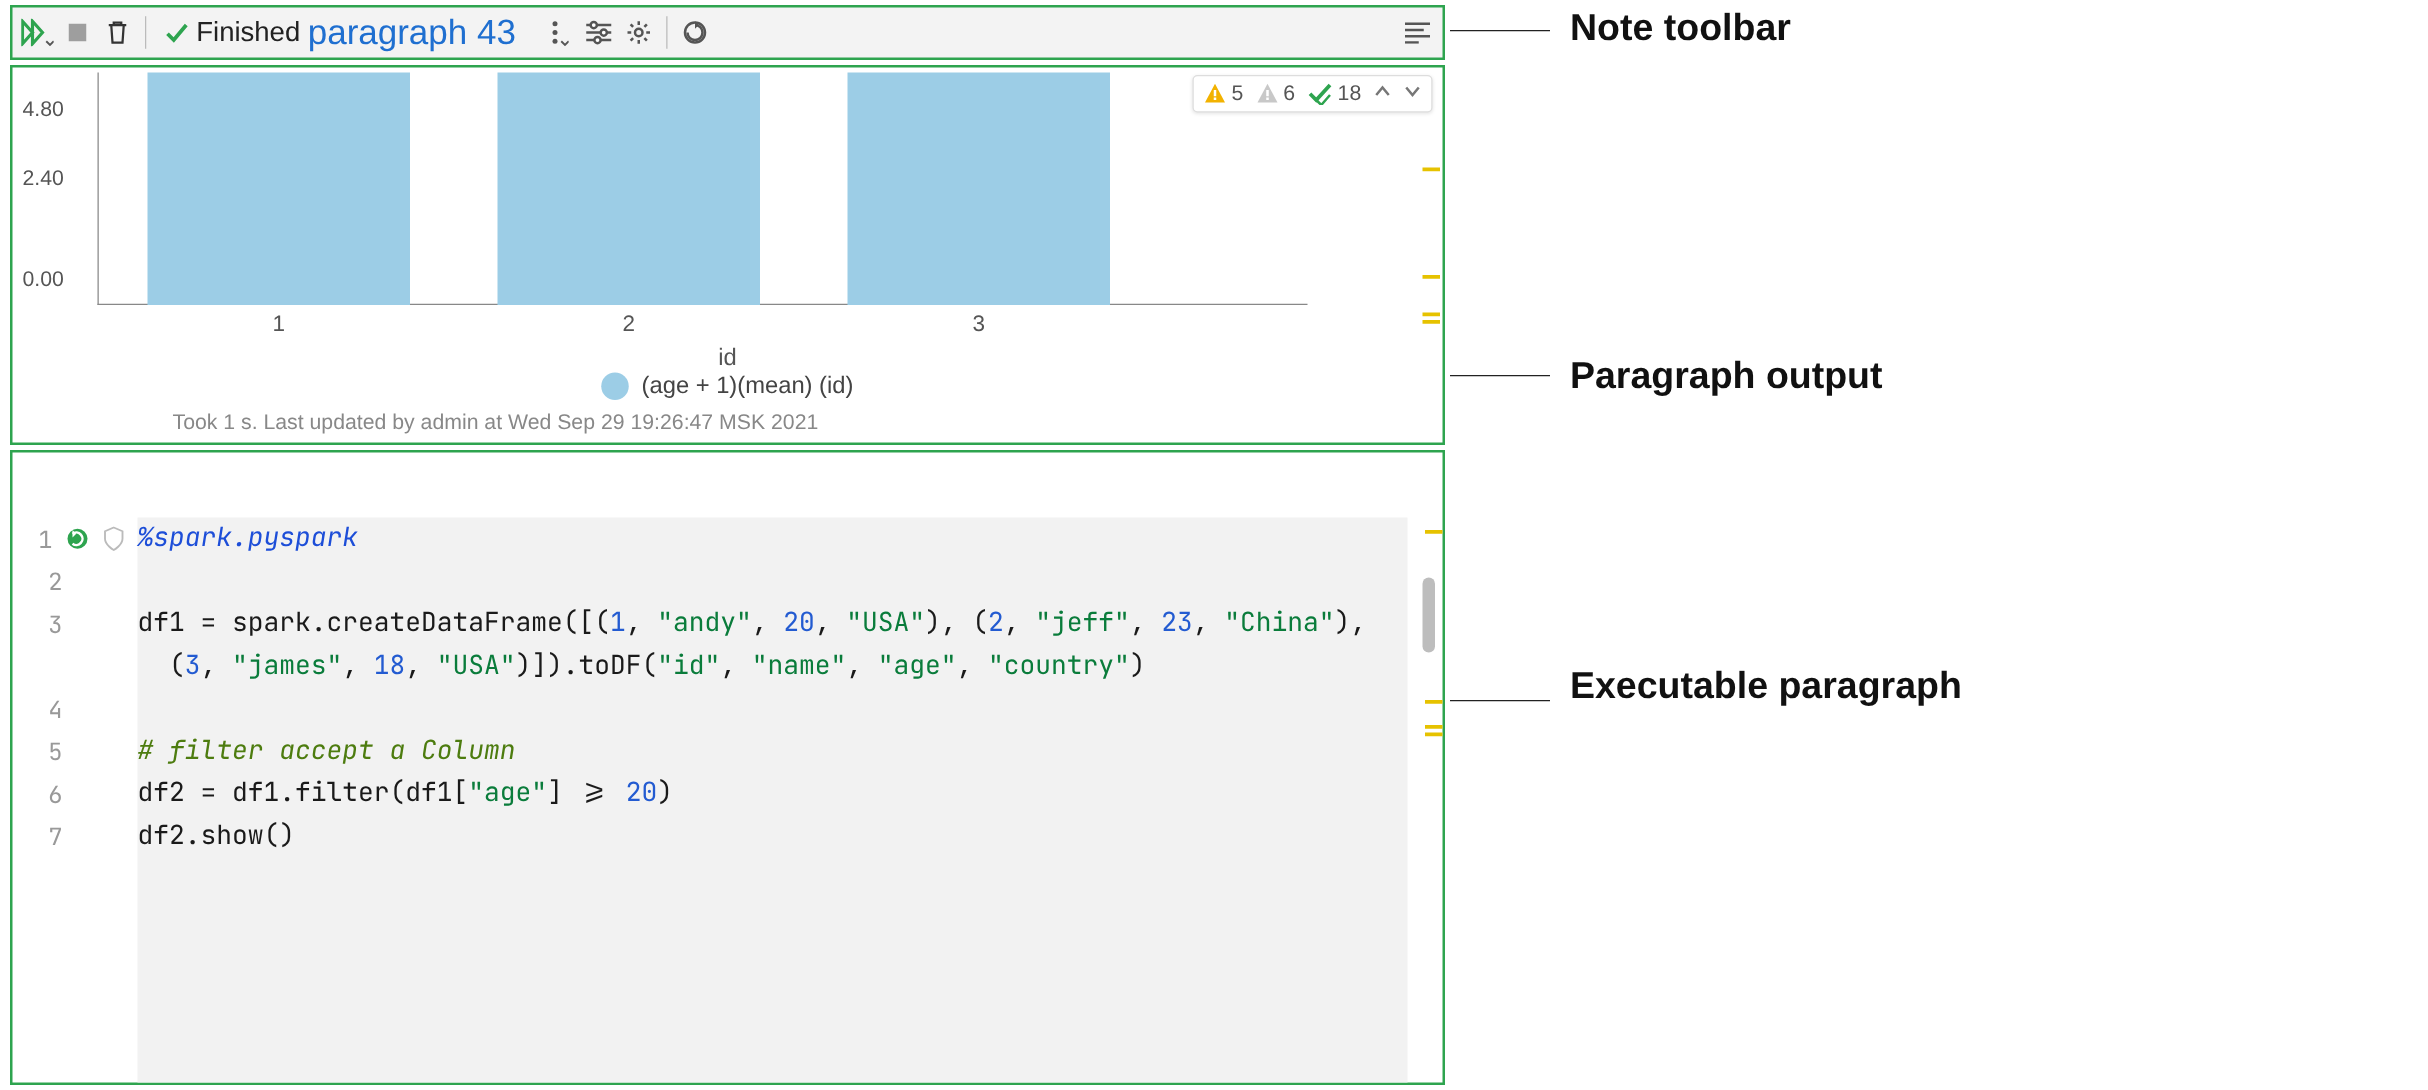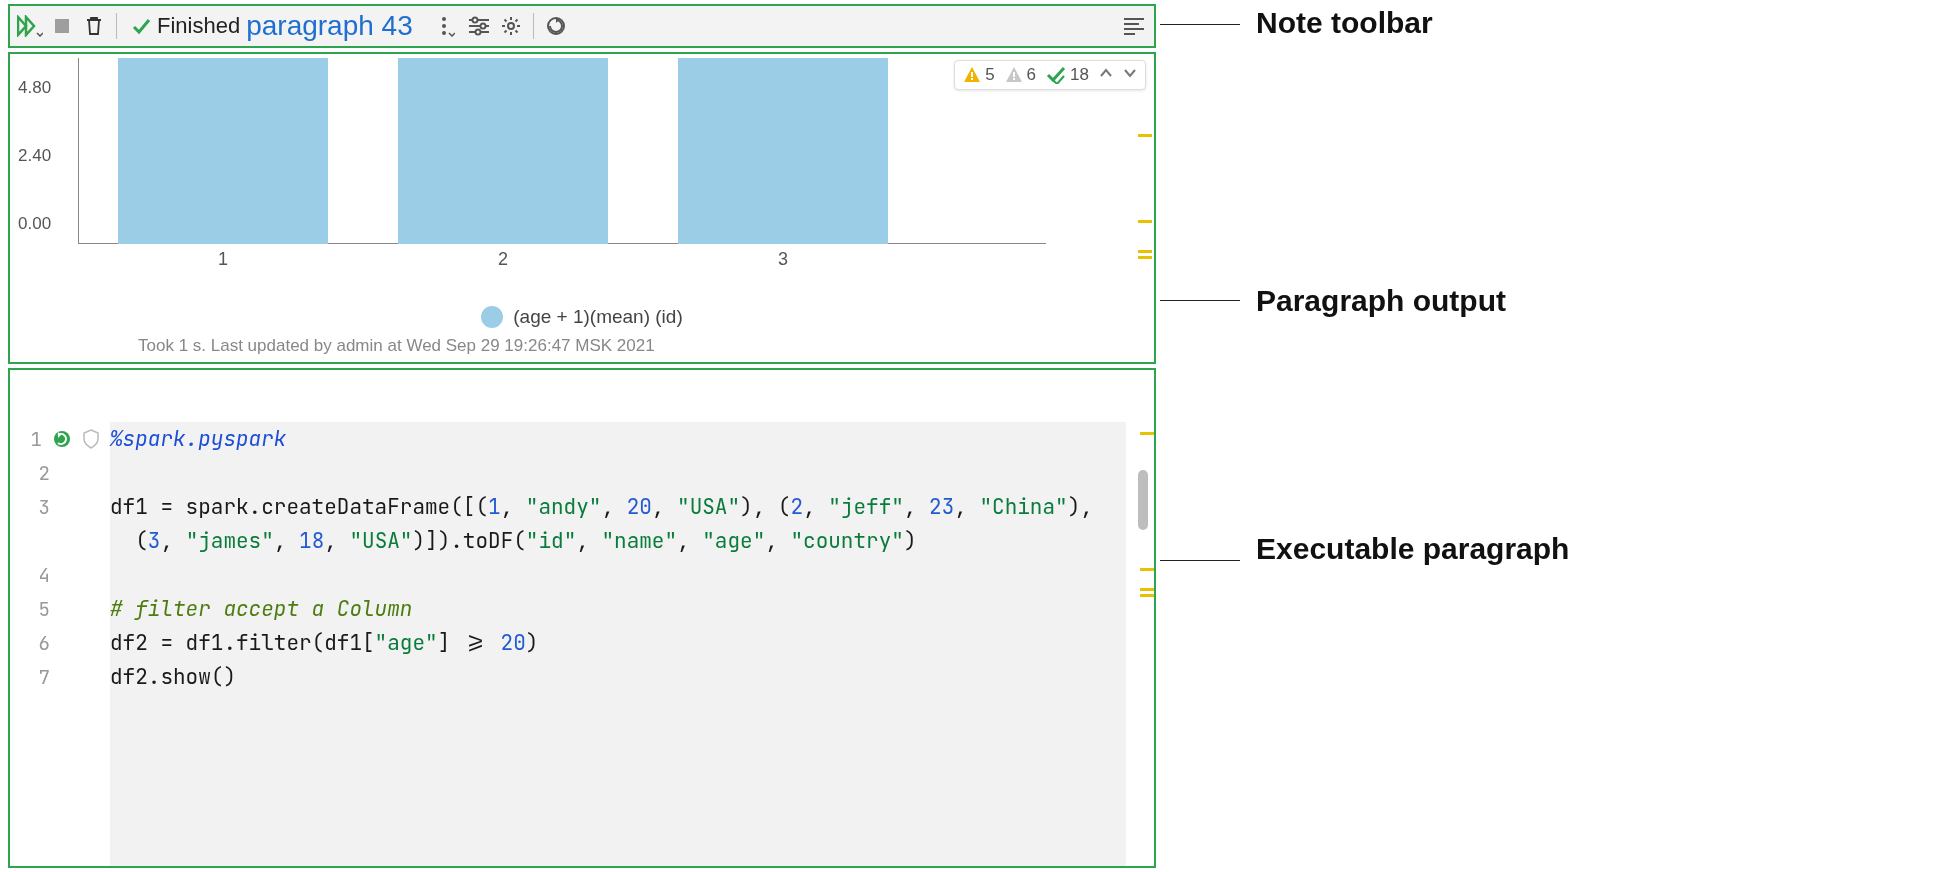--- a/index.html
+++ b/index.html
@@ -21,21 +21,21 @@
 
   
   .output { border: 2px solid #2ea44f; padding: 4px 8px 4px 8px; position: relative; background: #fff; }
   .chart-area { position: relative; height: 220px; margin-left: 60px; margin-right: 100px; }
   .y-tick { position: absolute; left: -60px; width: 52px; text-align: left; font-size: 17px; color: #555; transform: translateY(-50%); }
   .bar { position: absolute; bottom: 34px; background: #9ccde6; }
   .axis-x { position: absolute; left: 0; right: 0; bottom: 34px; height: 1px; background: #888; }
   .axis-y { position: absolute; left: 0; top: 0; bottom: 34px; width: 1px; background: #888; }
   .x-tick { position: absolute; bottom: 8px; font-size: 18px; color: #555; transform: translateX(-50%); }
   .x-label { text-align: center; font-size: 19px; color: #555; margin-top: -2px; }
-  .legend { display: flex; align-items: center; justify-content: center; gap: 10px; margin-top: 28px; color: #444; font-size: 19px; }
+  .legend { display: flex; align-items: center; justify-content: center; gap: 10px; color: #444; font-size: 19px; }
   .legend-dot { width: 22px; height: 22px; border-radius: 50%; background: #9ccde6; }
   .status-line { color: #888; font-size: 17px; margin: 8px 0 2px 120px; }
 
   .inspect { position: absolute; right: 8px; top: 6px; background: #fff; border: 1px solid #ddd; border-radius: 4px; padding: 4px 8px; display: flex; align-items: center; gap: 10px; font-size: 17px; box-shadow: 0 1px 3px rgba(0,0,0,.1); }
   .inspect .chev { color: #888; cursor: pointer; }
   .badge { display: flex; align-items: center; gap: 4px; color: #555; }
 
   .gutter-marks { position: absolute; right: 2px; top: 0; bottom: 0; width: 14px; }
   .gm { position: absolute; right: 0; width: 14px; height: 3px; background: #e6c200; }
 
@@ -164,31 +164,32 @@
               <path d="M2 4 L7 10 L12 4" fill="none" stroke="#777" stroke-width="2"></path>
             </svg>
         </span>
       </div>
 
       <div class="chart-area">
         <div class="axis-y"></div>
         <div class="axis-x"></div>
 
         <div class="y-tick" style="bottom:34px">0.00</div>
-        <div class="y-tick" style="bottom:102px">2.40</div>
+        <div class="y-tick" style="bottom:115px">2.40</div>
         <div class="y-tick" style="bottom:170px">4.80</div>
 
         <div class="bar" style="left:40px;width:210px;height:186px"></div>
         <div class="bar" style="left:320px;width:210px;height:186px"></div>
         <div class="bar" style="left:600px;width:210px;height:186px"></div>
 
         <div class="x-tick" style="left:145px">1</div>
         <div class="x-tick" style="left:425px">2</div>
         <div class="x-tick" style="left:705px">3</div>
       </div>
+      <div class="x-label">id</div>
       <div class="legend">
         <div class="legend-dot"></div>
         <span>(age + 1)(mean) (id)</span>
       </div>
       <div class="status-line">Took 1 s. Last updated by admin at Wed Sep 29 19:26:47 MSK 2021</div>
 
       <div class="gutter-marks">
         <div class="gm" style="top:80px"></div>
         <div class="gm" style="top:166px"></div>
         <div class="gm" style="top:196px"></div>

